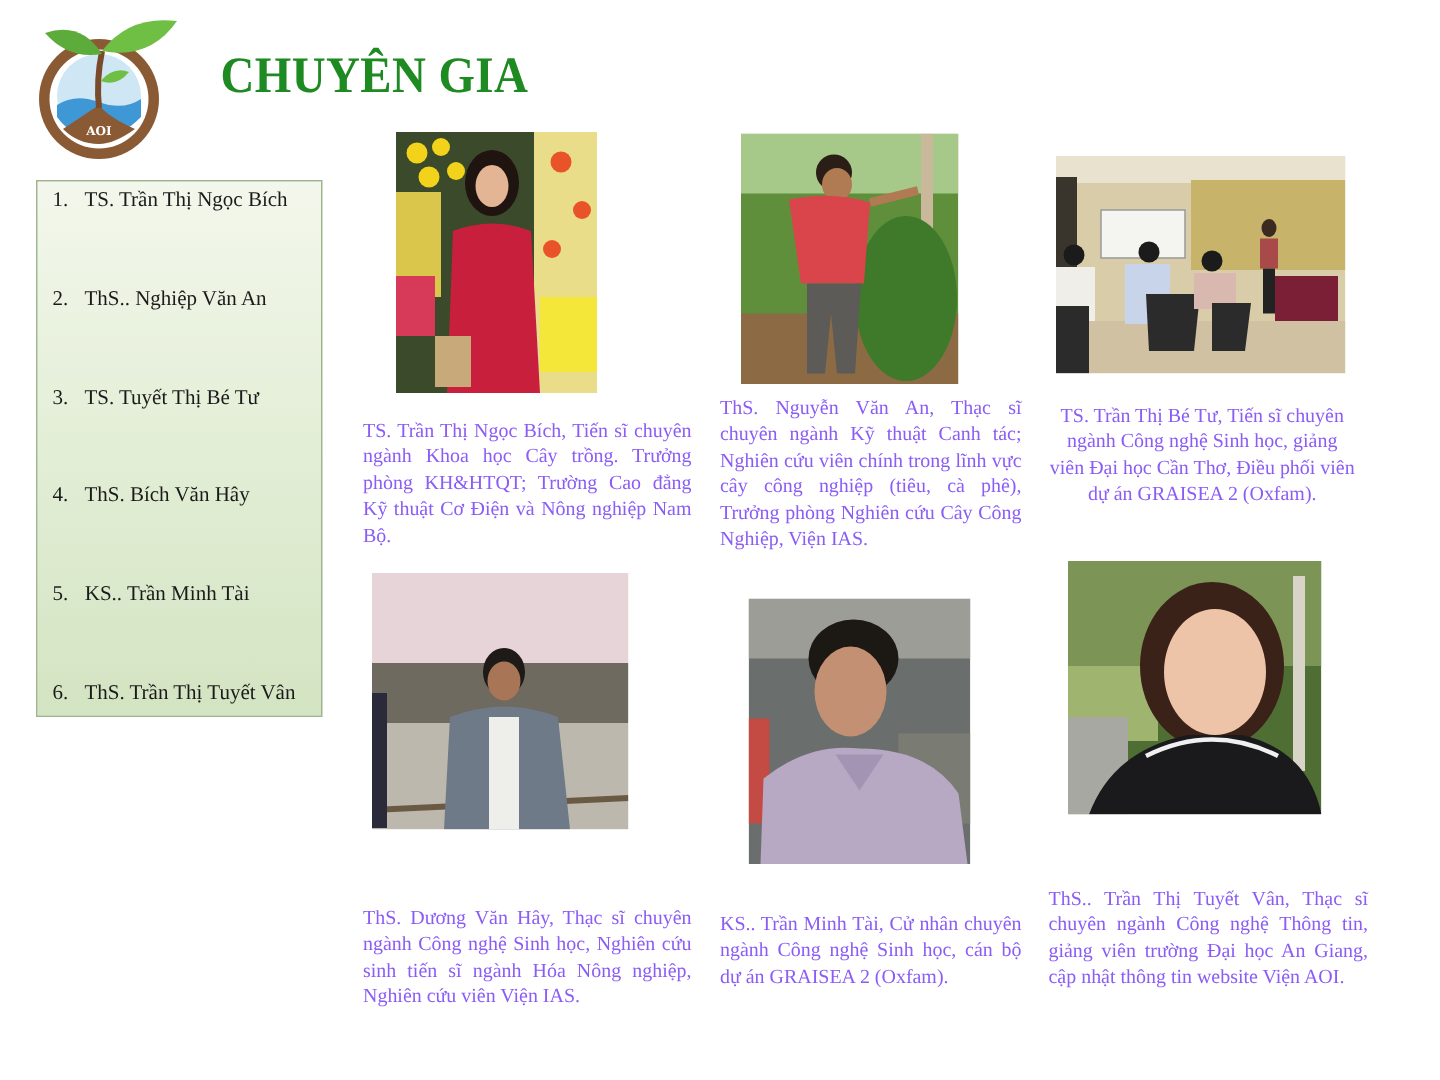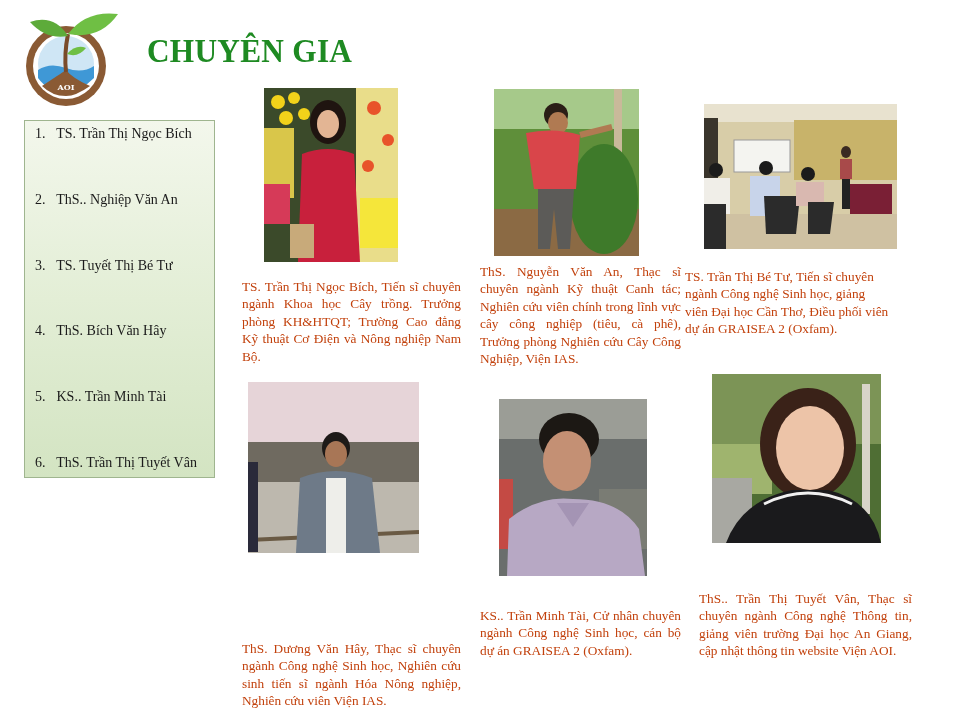--- a/index.html
+++ b/index.html
@@ -21,21 +21,21 @@
   }
   .list-item {
     position:absolute; left:10px; font-size:12.8px; white-space:nowrap;
     font-family:"Liberation Serif","DejaVu Serif",serif; font-size:14px;
   }
   .list-item .num { display:inline-block; width:18px; }
   .photo { position:absolute; overflow:hidden; }
   .photo svg { display:block; width:100%; height:100%; }
   .desc {
     position:absolute; font-family:"Liberation Serif","DejaVu Serif",serif;
-    font-size:13.3px; line-height:17.4px; color:#c2410c; text-align:justify;
+    font-size:13.3px; line-height:17.4px; color:#8b5cf6; text-align:justify;
   }
   .desc.left { text-align:left; }
 </style>
 </head>
 <body>
 
 <div class="abs logo">
   <svg viewBox="0 0 100 100" width="100" height="100">
     <circle cx="46" cy="58" r="40" fill="#8a5a34"></circle>
     <circle cx="46" cy="58" r="33" fill="#ffffff"></circle>
@@ -158,16 +158,16 @@
     <rect x="150" y="10" width="8" height="130" fill="#d8d4c8"></rect>
     <ellipse cx="96" cy="70" rx="48" ry="56" fill="#3a2218"></ellipse>
     <ellipse cx="98" cy="74" rx="34" ry="42" fill="#edc4a8"></ellipse>
     <path d="M14 169 Q30 126 80 116 L116 116 Q160 126 169 169Z" fill="#1a1a1c"></path>
     <path d="M52 130 Q96 108 140 130" stroke="#f0f0f0" stroke-width="3" fill="none"></path>
   </svg>
 </div>
 
 <div class="desc" style="left:242px;top:278px;width:219px;">TS. Trần Thị Ngọc Bích, Tiến sĩ chuyên ngành Khoa học Cây trồng. Trưởng phòng KH&amp;HTQT; Trường Cao đẳng Kỹ thuật Cơ Điện và Nông nghiệp Nam Bộ.</div>
 <div class="desc" style="left:480px;top:263px;width:201px;">ThS. Nguyễn Văn An,  Thạc sĩ chuyên ngành Kỹ thuật Canh tác; Nghiên cứu viên chính trong lĩnh vực cây công nghiệp (tiêu, cà phê), Trưởng phòng Nghiên cứu Cây Công Nghiệp, Viện IAS.</div>
-<div class="desc left" style="left:685px;top:268px;width:205px;">TS. Trần Thị Bé Tư, Tiến sĩ chuyên ngành Công nghệ Sinh học, giảng viên Đại học Cần Thơ, Điều phối viên dự án GRAISEA 2 (Oxfam).</div>
-<div class="desc" style="left:242px;top:640px;width:219px;">ThS. Dương Văn Hây, Thạc sĩ chuyên ngành Công nghệ Sinh học, Nghiên cứu sinh tiến sĩ ngành Hóa Nông nghiệp, Nghiên cứu viên Viện IAS.</div>
+<div class="desc left" style="left:699px;top:268px;width:205px;text-align:center;">TS. Trần Thị Bé Tư, Tiến sĩ chuyên ngành Công nghệ Sinh học, giảng viên Đại học Cần Thơ, Điều phối viên dự án GRAISEA 2 (Oxfam).</div>
+<div class="desc" style="left:242px;top:603px;width:219px;">ThS. Dương Văn Hây, Thạc sĩ chuyên ngành Công nghệ Sinh học, Nghiên cứu sinh tiến sĩ ngành Hóa Nông nghiệp, Nghiên cứu viên Viện IAS.</div>
 <div class="desc" style="left:480px;top:607px;width:201px;">KS.. Trần Minh Tài, Cử nhân chuyên ngành Công nghệ Sinh học, cán bộ dự án GRAISEA 2 (Oxfam).</div>
 <div class="desc" style="left:699px;top:590px;width:213px;">ThS.. Trần Thị Tuyết Vân, Thạc sĩ chuyên ngành Công nghệ Thông tin, giảng viên trường Đại học An Giang, cập nhật thông tin website Viện AOI.</div>
 
 </body></html>

